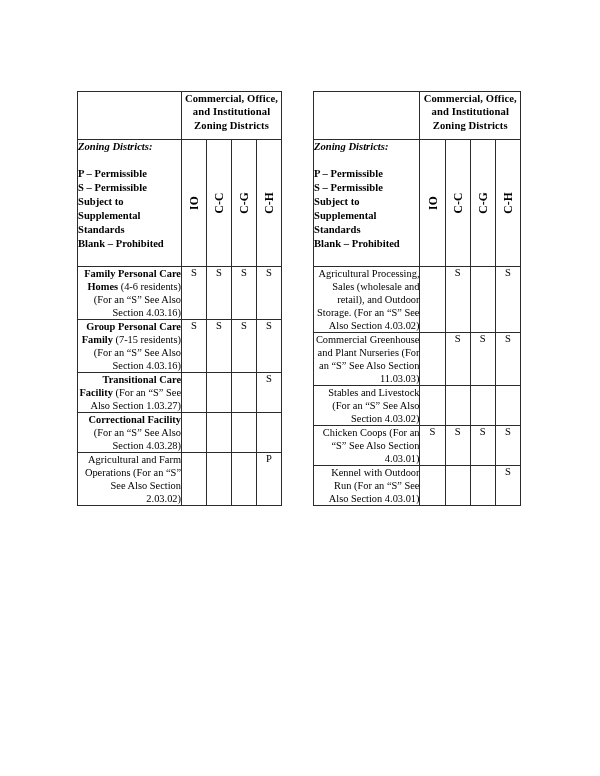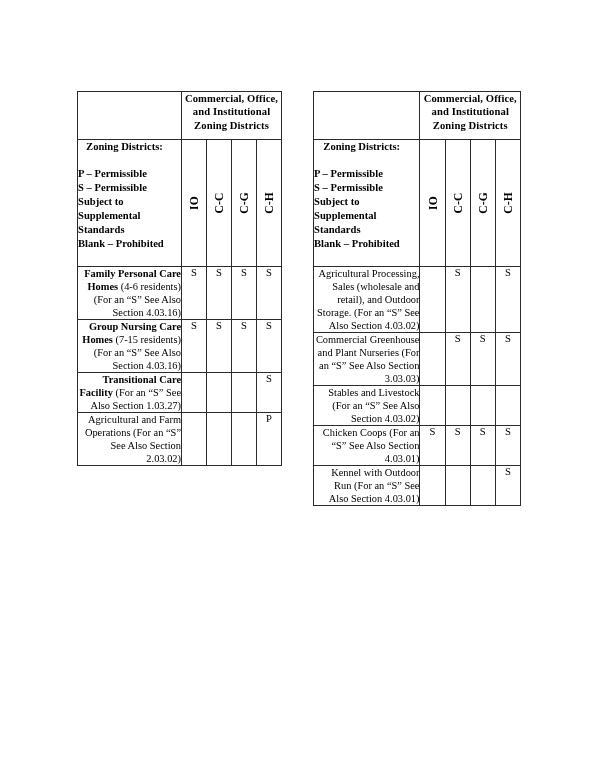--- a/index.html
+++ b/index.html
@@ -67,24 +67,24 @@
 
   
   .legend-cell {
     padding: 6px 4px 7px 7px;
     font-size: 10.6px;
     line-height: 1.32;
     height: 126px;
   }
   .legend-title {
     font-weight: bold;
-    text-align: center;
     padding-right: 10px;
     margin-bottom: 13px;
     white-space: nowrap;
+    font-style: italic;
   }
   .legend-line {
     font-weight: bold;
     white-space: nowrap;
   }
 
   
   .code-header {
     text-align: center;
     vertical-align: middle;
@@ -177,32 +177,39 @@
     </tbody>
     <tbody>
         <tr>
           <td class="use-cell"><b>Family Personal Care Homes</b><span> (4-6 residents) (For an “S” See Also Section 4.03.16)</span></td>
           <td class="val-cell">S</td>
           <td class="val-cell">S</td>
           <td class="val-cell">S</td>
           <td class="val-cell">S</td>
         </tr>
         <tr>
-          <td class="use-cell"><b>Group Nursing Care Homes</b><span> (7-15 residents) (For an “S” See Also Section 4.03.16)</span></td>
+          <td class="use-cell"><b>Group Personal Care Family</b><span> (7-15 residents) (For an “S” See Also Section 4.03.16)</span></td>
           <td class="val-cell">S</td>
           <td class="val-cell">S</td>
           <td class="val-cell">S</td>
           <td class="val-cell">S</td>
         </tr>
         <tr>
           <td class="use-cell"><b>Transitional Care Facility</b><span> (For an “S” See Also Section 1.03.27)</span></td>
           <td class="val-cell"></td>
           <td class="val-cell"></td>
           <td class="val-cell"></td>
           <td class="val-cell">S</td>
+        </tr>
+        <tr>
+          <td class="use-cell"><b>Correctional Facility</b><span> (For an “S” See Also Section 4.03.28)</span></td>
+          <td class="val-cell"></td>
+          <td class="val-cell"></td>
+          <td class="val-cell"></td>
+          <td class="val-cell"></td>
         </tr>
         <tr>
           <td class="use-cell"><span>Agricultural and Farm Operations (For an “S” See Also Section 2.03.02)</span></td>
           <td class="val-cell"></td>
           <td class="val-cell"></td>
           <td class="val-cell"></td>
           <td class="val-cell">P</td>
         </tr>
       </tbody>
   </table>
@@ -254,21 +261,21 @@
     </tbody>
     <tbody>
         <tr>
           <td class="use-cell"><span>Agricultural Processing, Sales (wholesale and retail), and Outdoor Storage. (For an “S” See Also Section 4.03.02)</span></td>
           <td class="val-cell"></td>
           <td class="val-cell">S</td>
           <td class="val-cell"></td>
           <td class="val-cell">S</td>
         </tr>
         <tr>
-          <td class="use-cell"><span>Commercial Greenhouse and Plant Nurseries (For an “S” See Also Section 3.03.03)</span></td>
+          <td class="use-cell"><span>Commercial Greenhouse and Plant Nurseries (For an “S” See Also Section 11.03.03)</span></td>
           <td class="val-cell"></td>
           <td class="val-cell">S</td>
           <td class="val-cell">S</td>
           <td class="val-cell">S</td>
         </tr>
         <tr>
           <td class="use-cell"><span>Stables and Livestock (For an “S” See Also Section 4.03.02)</span></td>
           <td class="val-cell"></td>
           <td class="val-cell"></td>
           <td class="val-cell"></td>

